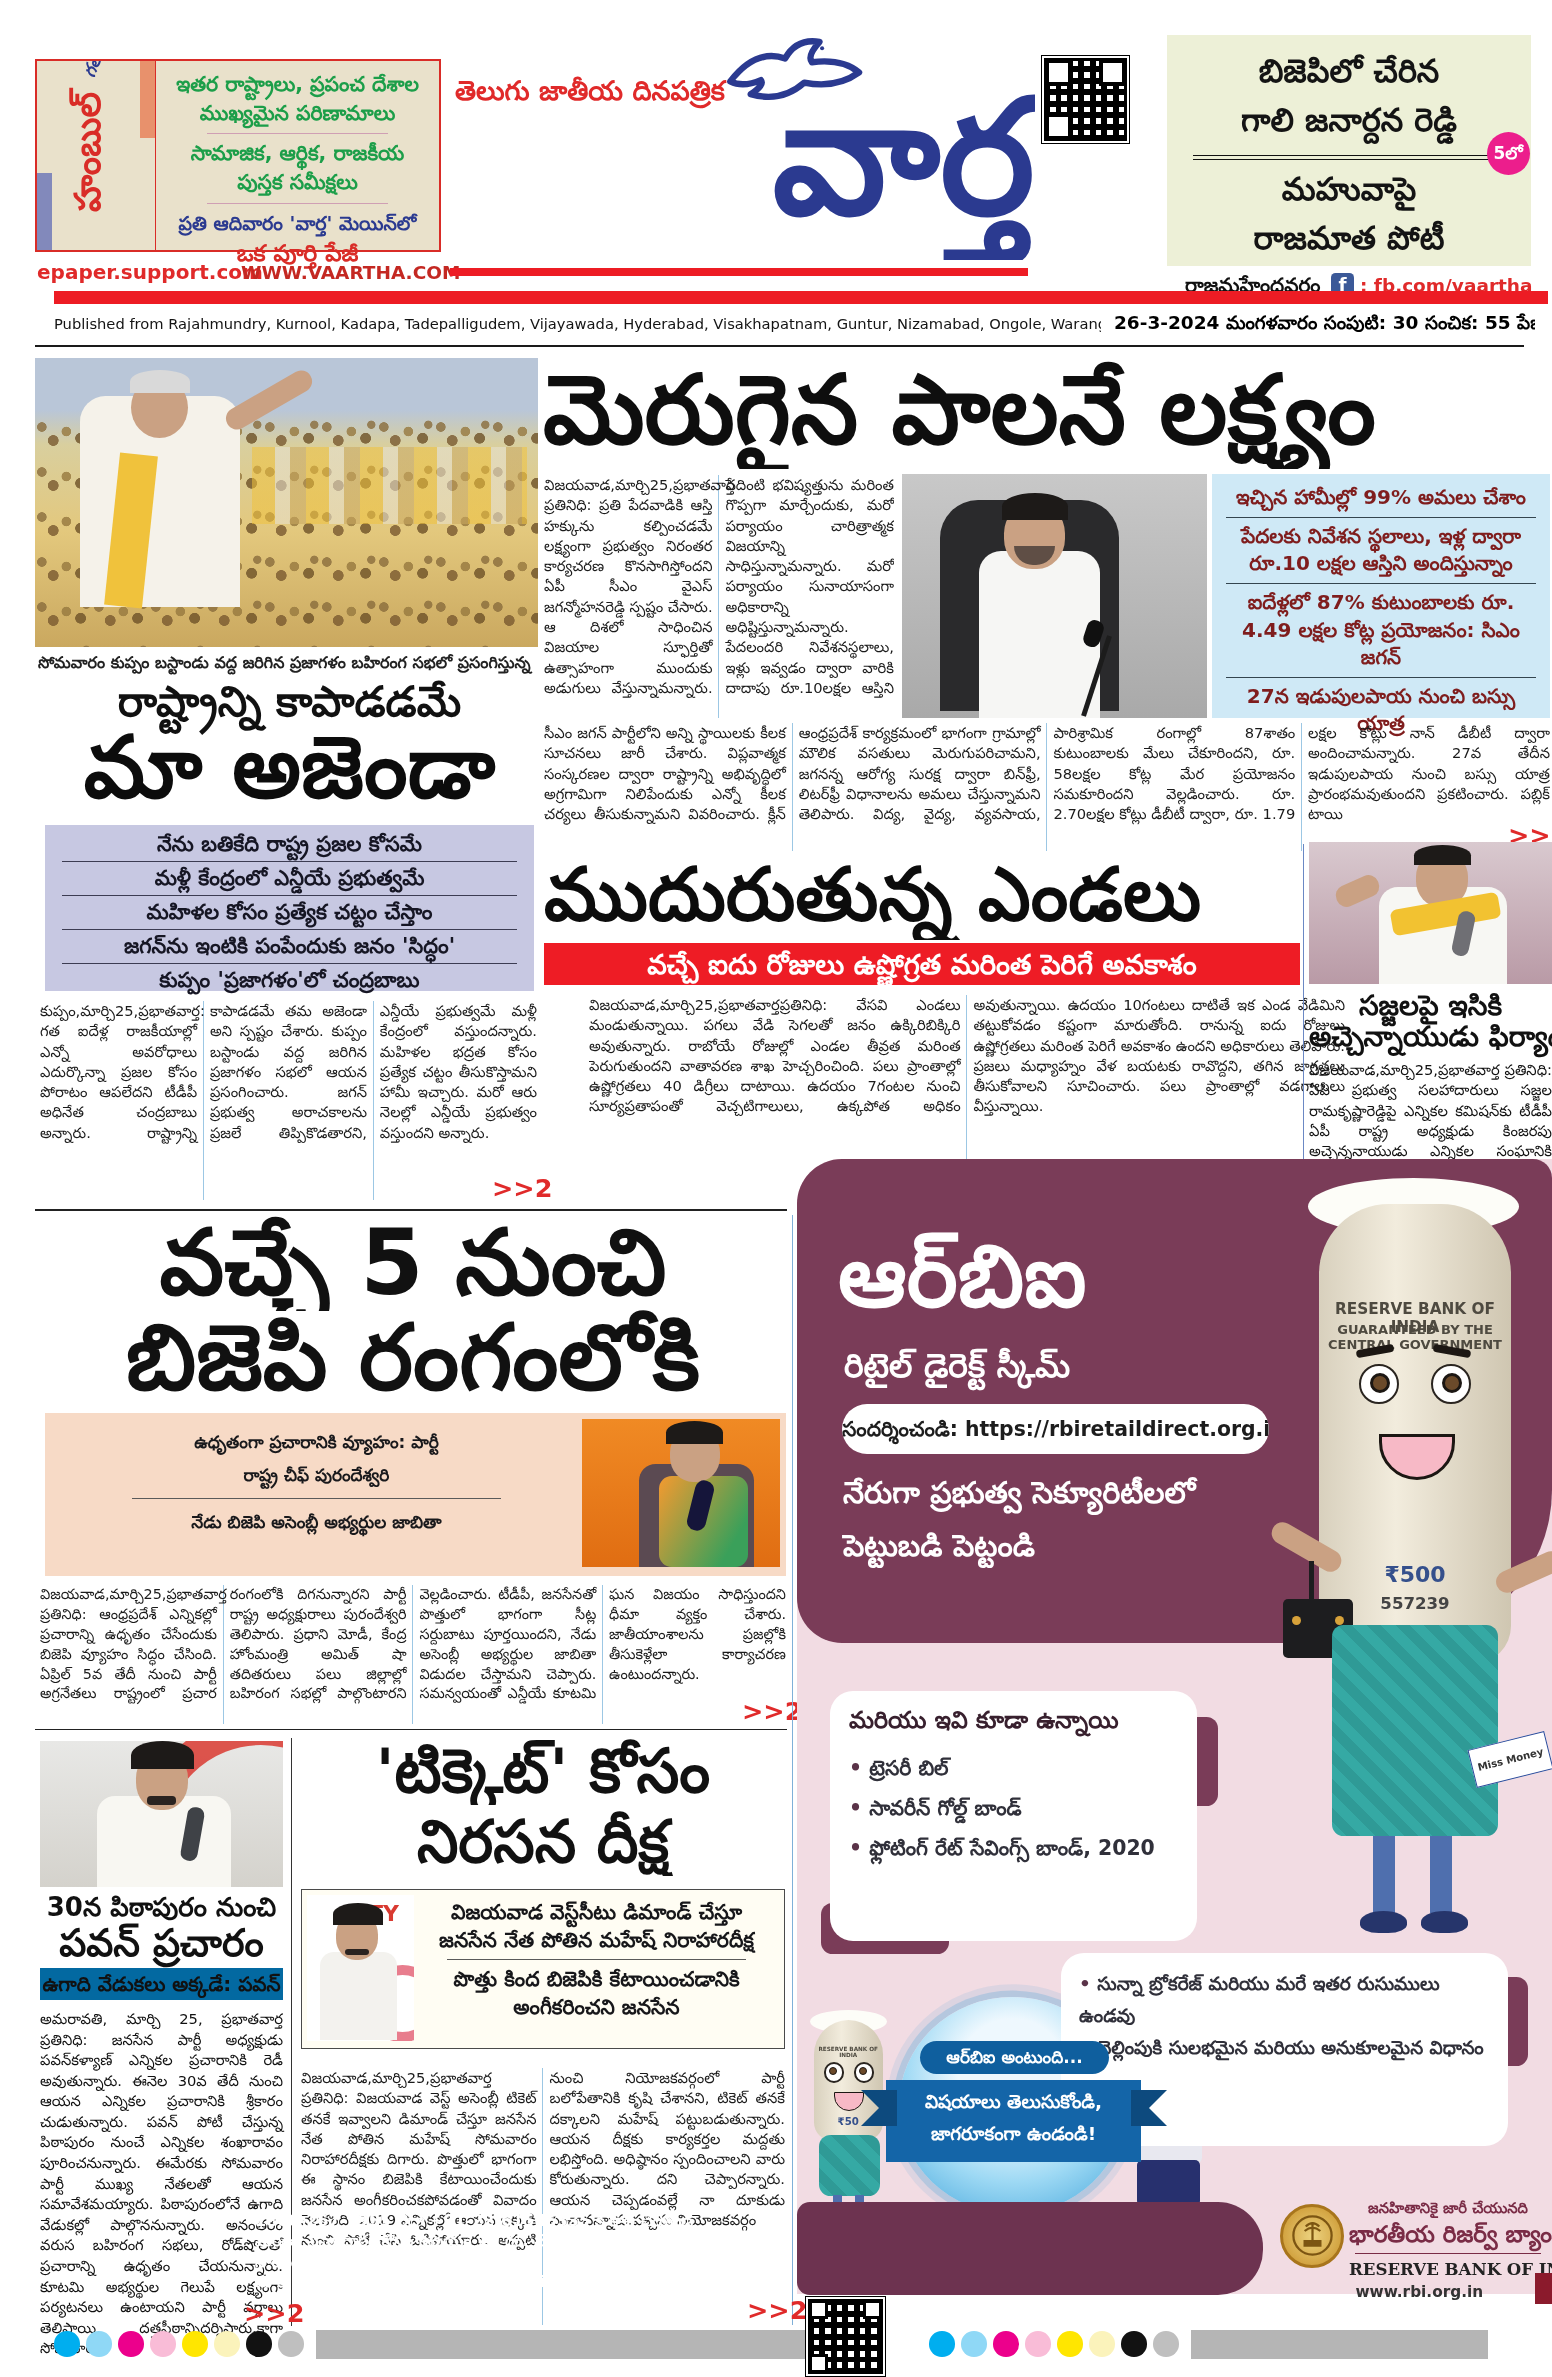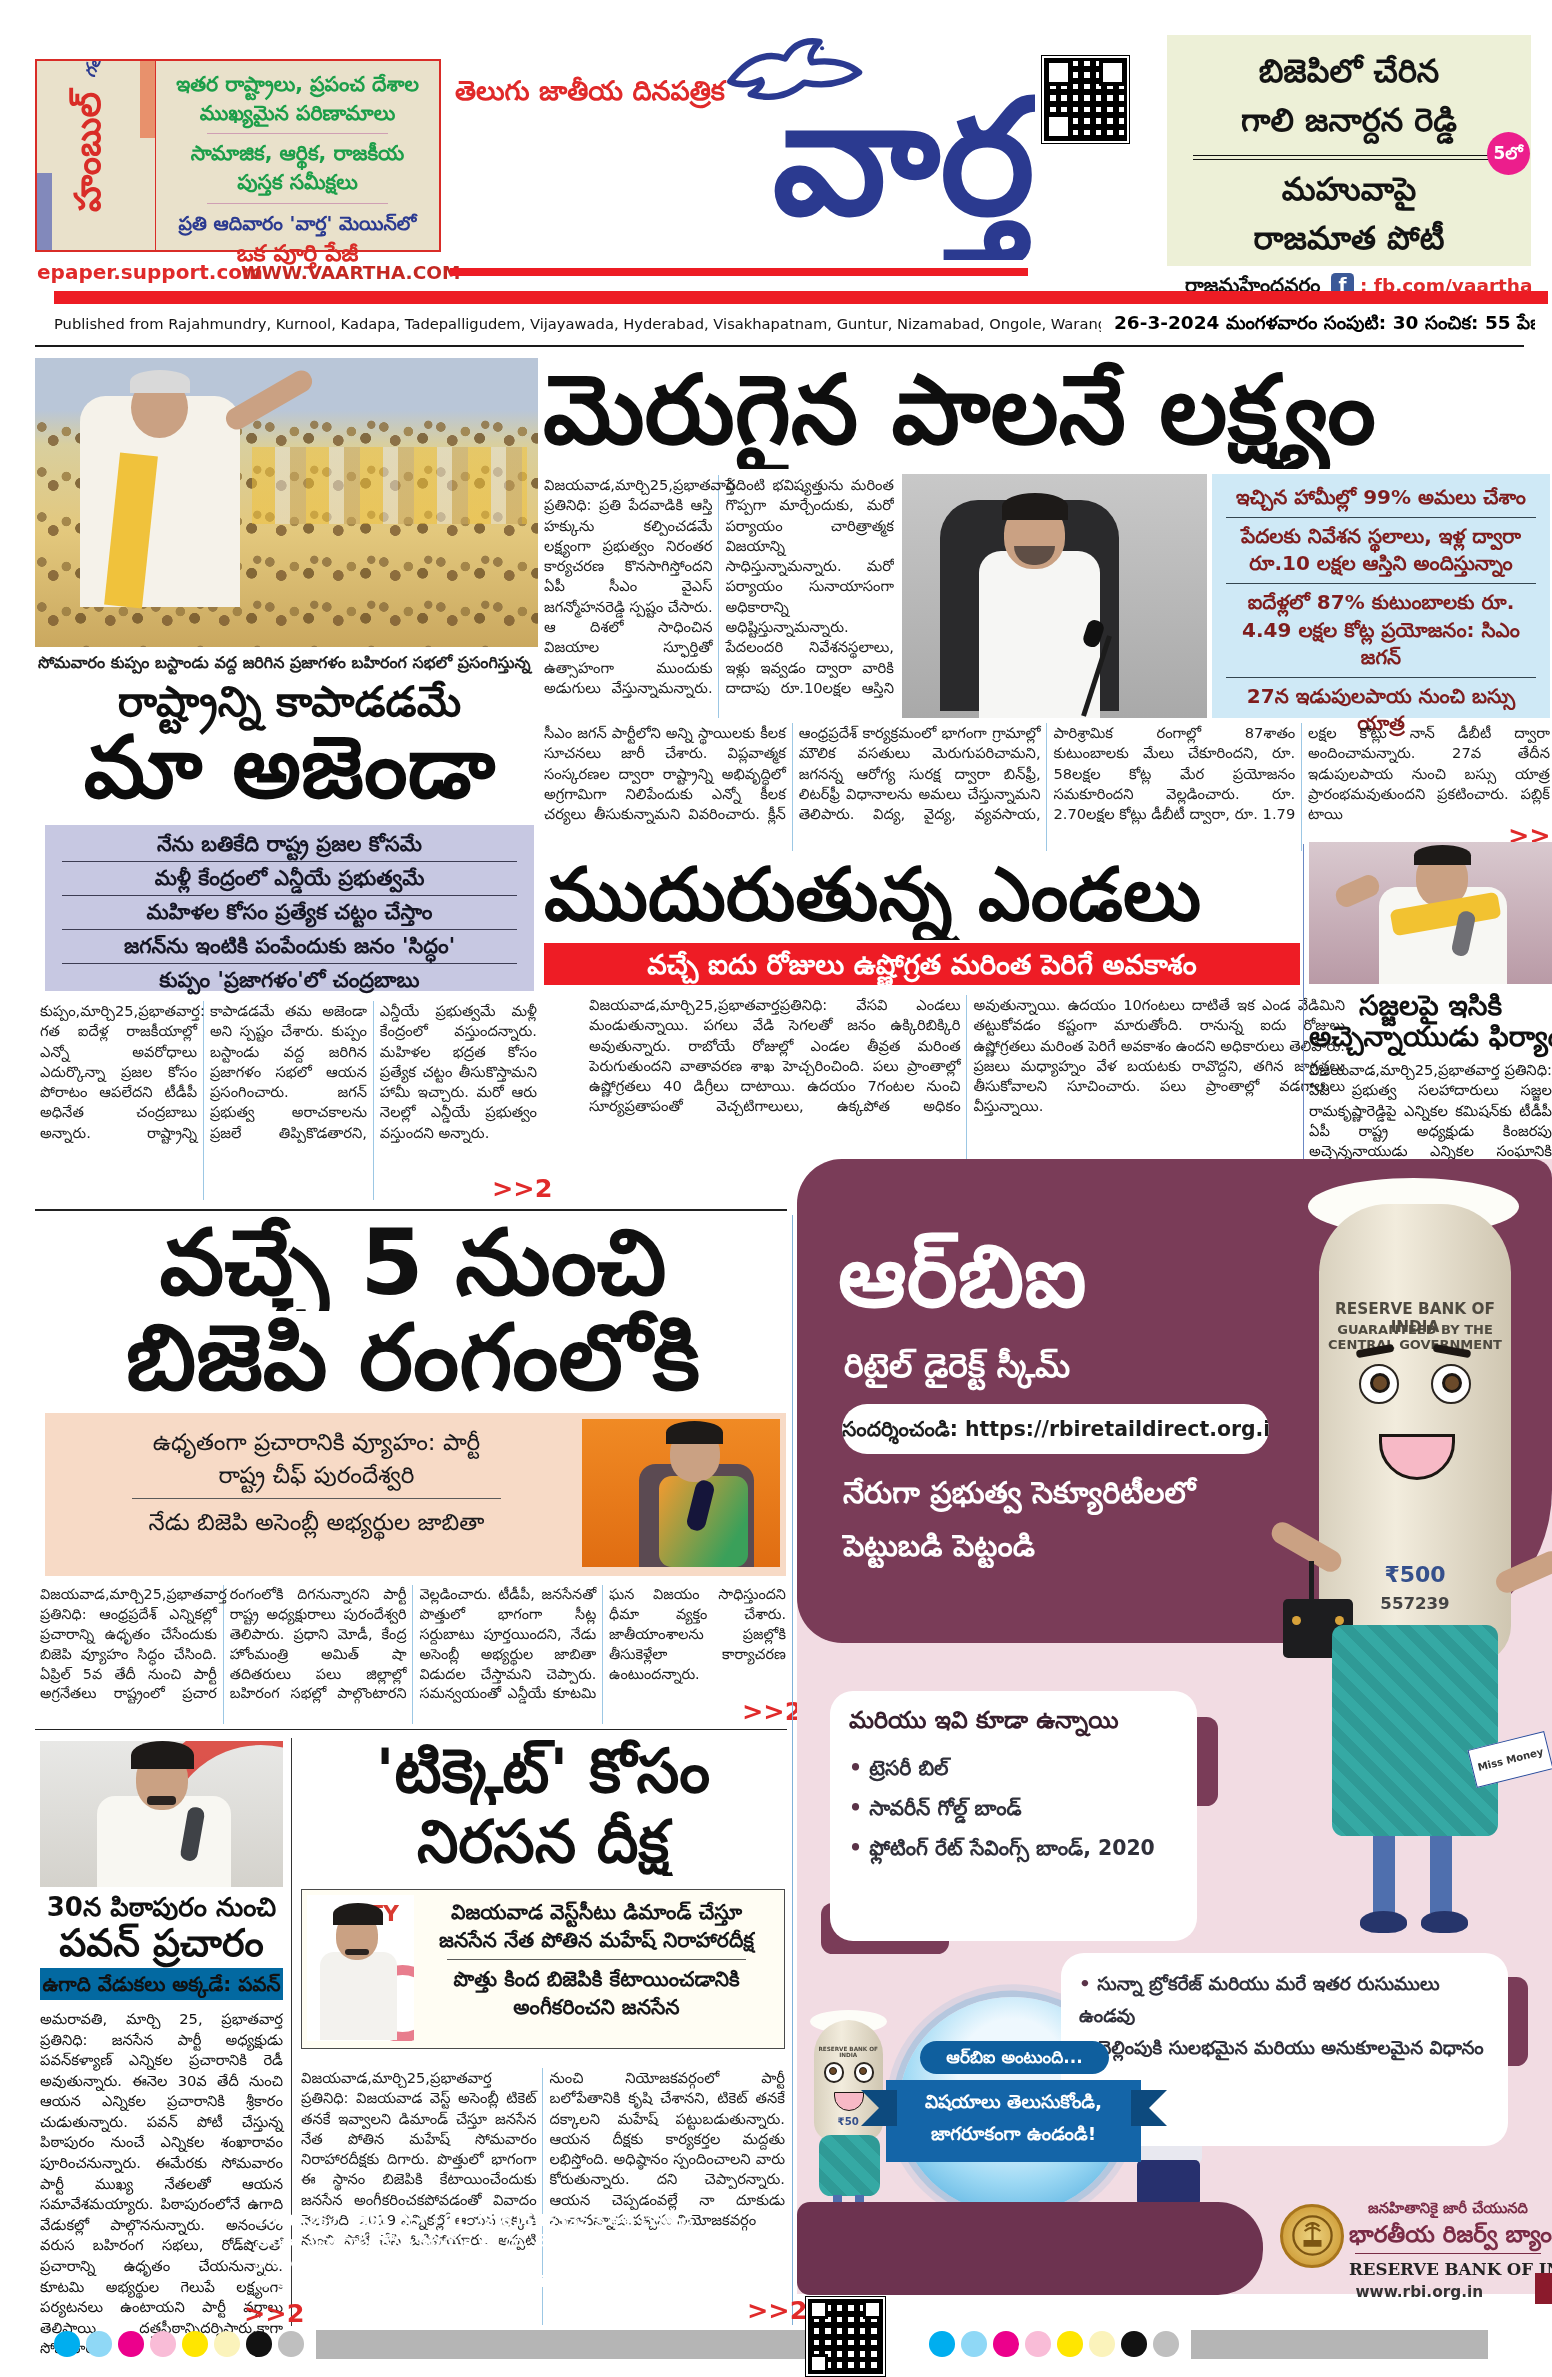--- a/index.html
+++ b/index.html
@@ -74,21 +74,21 @@
   
   #sjH1{left:1309px;top:989px;width:243px;font-size:28px;font-weight:900;}
   #sjH2{left:1309px;top:1020px;width:243px;font-size:28px;font-weight:900;white-space:nowrap;overflow:hidden;}
   #sjBody{left:1309px;top:1060px;width:243px;height:139px;font-size:14.7px;line-height:1.38;}
   .hdiv{background:#222;}
   
   #bjH1{left:40px;top:1215px;width:746px;font-size:91px;font-weight:900;line-height:96px;white-space:nowrap;overflow:hidden;}
   #bjH2{left:40px;top:1310px;width:746px;font-size:91px;font-weight:900;line-height:96px;white-space:nowrap;overflow:hidden;}
   #bjBox{left:45px;top:1413px;width:741px;height:163px;background:#f7dac6;display:flex;box-sizing:border-box;padding:6.4px;}
   #bjText{flex:1;padding:6.4px 9px;text-align:center;}
-  .bj-line{font-size:23px;font-weight:400;line-height:33px;color:#19191c;}
+  .bj-line{font-size:17px;font-weight:700;line-height:33px;color:#19191c;}
   .bj-div{width:72%;height:1.3px;background:#5a5a5a;margin:6.4px auto;}
   
   #pwH1{left:40px;top:1892px;width:243px;font-size:26px;font-weight:900;}
   #pwH2{left:40px;top:1921px;width:243px;font-size:38px;font-weight:900;white-space:nowrap;overflow:hidden;}
   #pwBar{left:40px;top:1968px;width:243px;height:32px;background:#0369a1;font-size:20px;font-weight:800;line-height:32px;text-align:center;white-space:nowrap;overflow:hidden;}
   #pwBody{left:40px;top:2009px;width:243px;height:317px;font-size:14.7px;line-height:1.4;}
   #bjBody{left:40px;top:1585px;width:746px;height:139px;column-count:4;font-size:14.4px;}
   
   #tkH1{left:301px;top:1736px;width:484px;font-size:61px;font-weight:900;line-height:69px;white-space:nowrap;overflow:hidden;}
   #tkH2{left:301px;top:1807px;width:484px;font-size:59px;font-weight:900;line-height:69px;white-space:nowrap;overflow:hidden;}

